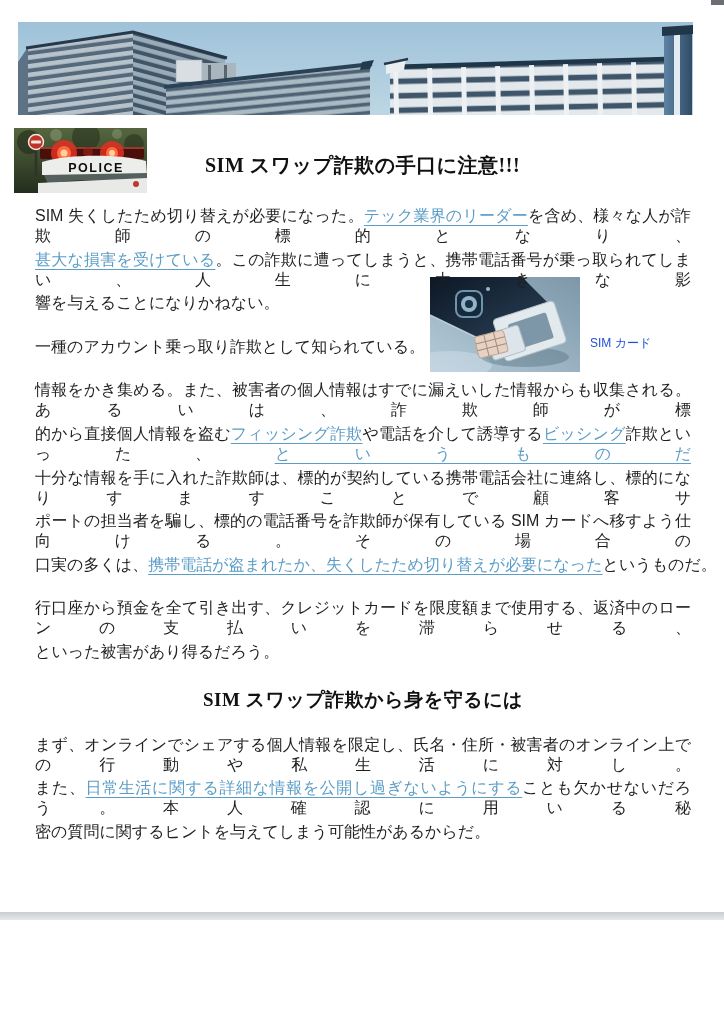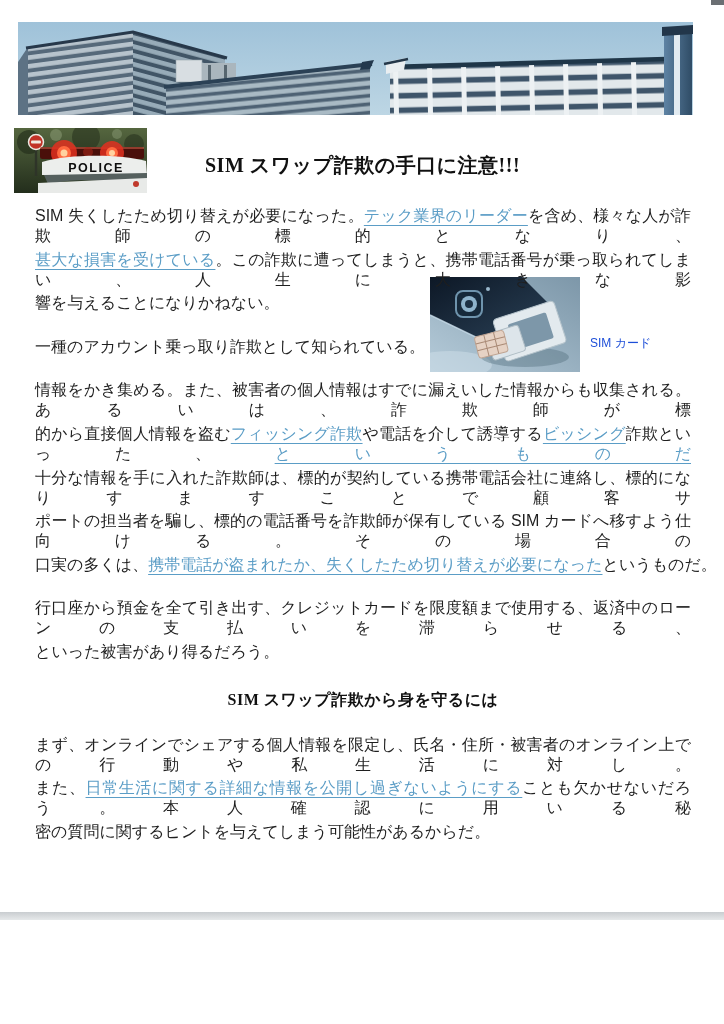--- a/index.html
+++ b/index.html
@@ -13,21 +13,21 @@
          font-size:20px;letter-spacing:0.5px;color:#111;text-align:center;}
   .sim-figure{position:absolute;left:430px;top:277px;margin:0;width:260px;}
   .sim-figure svg{display:block;}
   .sim-caption{position:absolute;left:160px;top:58px;font-size:12px;color:#1d4ed8;white-space:nowrap;}
   .body{position:absolute;left:35px;top:206px;width:656px;font-size:16px;line-height:20px;}
   .line{height:43.6px;overflow:visible;white-space:nowrap;}
   .line.fill{white-space:normal;text-align:justify;text-align-last:justify;}
   .doclink{color:var(--link,#5b9dc6);text-decoration:underline;
            text-decoration-color:var(--link,#7fb3d2);text-underline-offset:4px;cursor:pointer;}
   .section-heading{font-family:"Liberation Serif","DejaVu Serif",serif;font-weight:700;
-         font-size:16px;color:#111;text-align:center;margin:2px 0 23px 0;line-height:24px;
+         font-size:19px;color:#111;text-align:center;margin:2px 0 23px 0;line-height:24px;
          letter-spacing:0.5px;}
   .footer{position:absolute;right:41px;top:941px;font-family:"Liberation Serif","DejaVu Serif",serif;
           font-size:17px;color:#2a2a2a;white-space:nowrap;}
   .bottom-bar{position:absolute;left:0;bottom:0;width:724px;height:8px;
               background:linear-gradient(var(--scan-bar,#c9cdd0),#e6e9ea);}
 </style>
 </head>
 <body>
 
 <div class="page">

